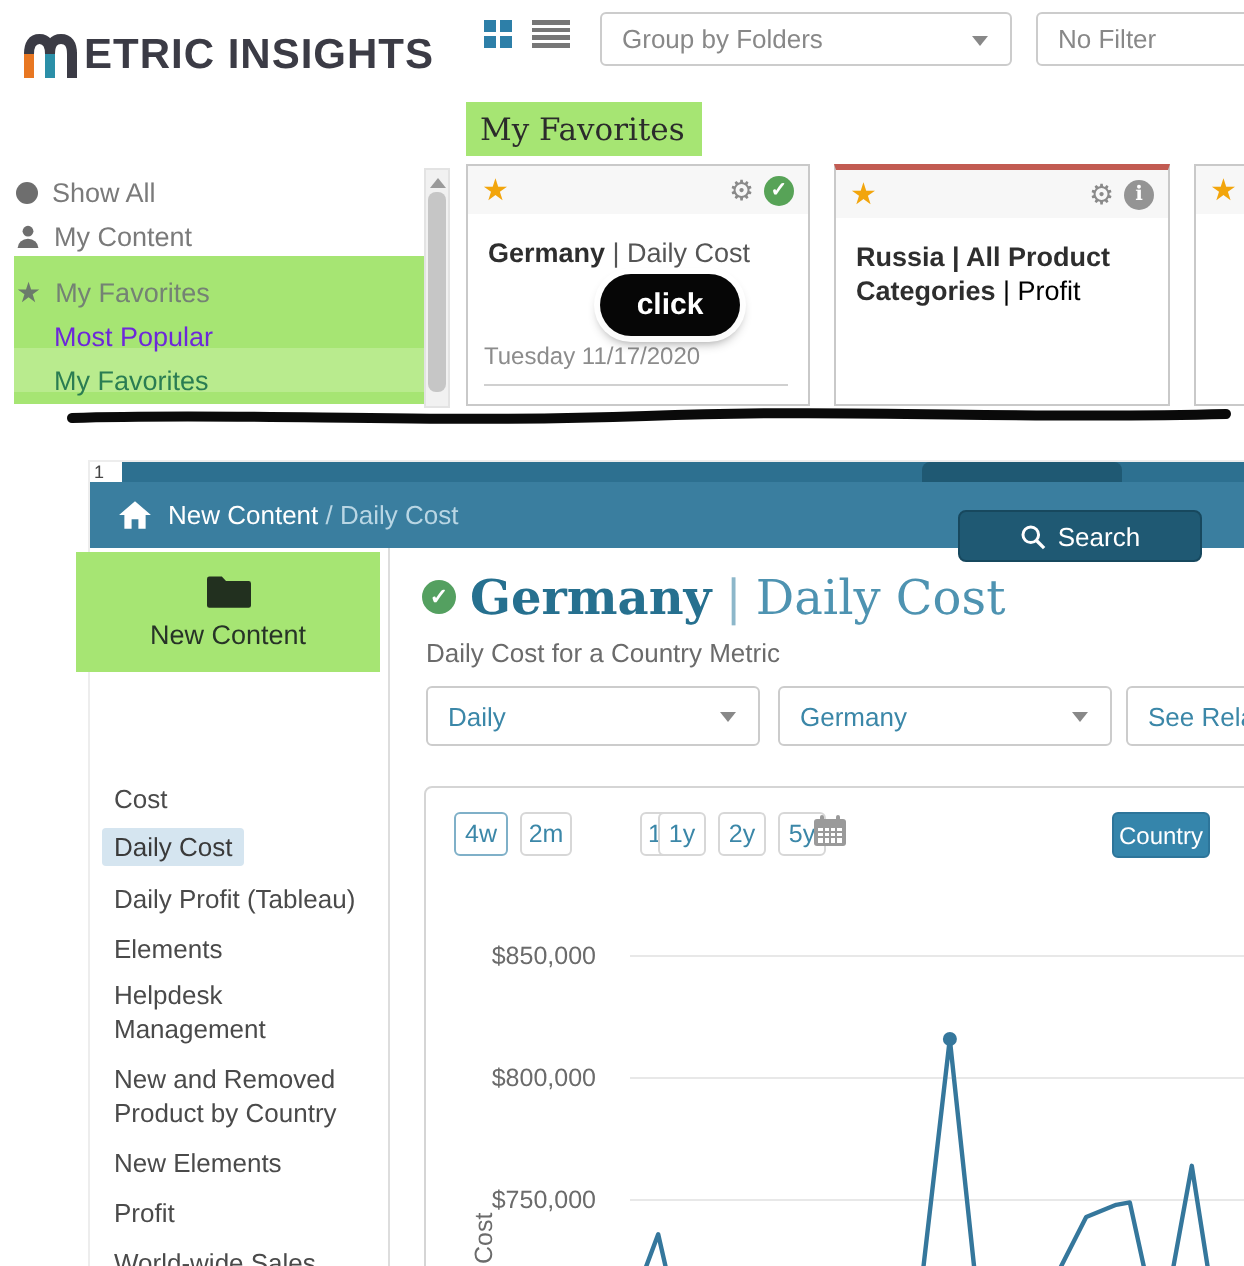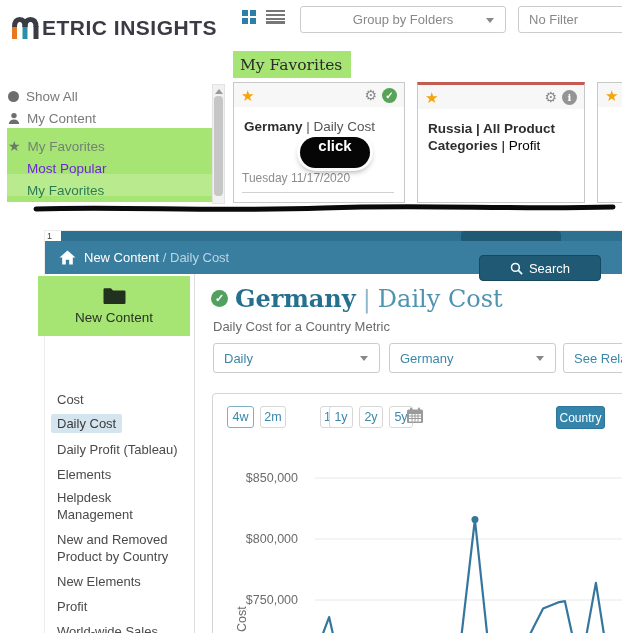--- a/index.html
+++ b/index.html
@@ -38,21 +38,21 @@
   .tile { position:absolute; top:82px; height:121px; background:#fff; border:1px solid #c9c9c9; }
   .tile-head { height:24px; background:#f7f7f7; display:flex; align-items:center; padding:0 7px; gap:5px; }
   .tile-star { color:#f2a50c; font-size:15px; line-height:1; }
   .tile-gear { color:#8a8a8a; font-size:14px; line-height:1; margin-left:auto; }
   .badge-circle { width:15px; height:15px; border-radius:50%; color:#fff; font-size:10px; font-weight:bold;
     display:flex; align-items:center; justify-content:center; }
   .tile-title { padding:12px 10px 0; font-size:13.5px; color:#2e2e2e; line-height:1.25; }
   .tile-date { position:absolute; top:88px; left:8px; right:10px; font-size:12px; color:#8c8c8c; padding-bottom:7px; border-bottom:1px solid #d0d0d0; }
 
   .click-pill { position:absolute; left:300px; top:137px; width:70px; height:31px; background:#060606; border-radius:16px;
-    color:#fff; font-size:15px; font-weight:bold; display:flex; align-items:flex-start; justify-content:center;
+    color:#fff; font-size:15px; font-weight:bold; display:flex; align-items:center; justify-content:center;
     box-shadow:0 0 0 3px rgba(255,255,255,.95), 0 3px 6px rgba(0,0,0,.45); z-index:6; }
 
   
   .detail { position:absolute; left:45px; top:231px; width:577px; height:402px; background:#fff; overflow:hidden;
     box-shadow:0 0 0 1px rgba(0,0,0,.07); }
   .strip { position:absolute; left:0; top:0; width:577px; height:10px; background:#2d7090; }
   .strip-btn { position:absolute; left:416px; top:0; width:100px; height:10px; background:#1f5973; border-radius:4px 4px 0 0; }
   .corner-notch { position:absolute; left:0; top:0; width:16px; height:10px; background:#fff; font-size:9px; color:#444; padding-left:2px; }
   .navbar { position:absolute; left:0; top:10px; width:577px; height:33px; background:#3a7e9f; display:flex; align-items:center; }
   .crumb { font-size:13px; margin-left:8px; }
@@ -104,21 +104,21 @@
       <path d="M26 23 L26 10" stroke="#3b3b45" stroke-width="5" fill="none"></path>
       <path d="M4.5 11 Q4.5 3.5 9.75 3.5 Q15 3.5 15 11" stroke="#3b3b45" stroke-width="5" fill="none"></path>
       <path d="M15 11 Q15 3.5 20.5 3.5 Q26 3.5 26 11" stroke="#3b3b45" stroke-width="5" fill="none"></path>
     </svg>
     <span class="logo-text">ETRIC INSIGHTS</span>
   </div>
 
   <div class="icon-grid"></div>
   <div class="icon-list"></div>
 
-  <div class="select" style="left:300px; top:6px; width:206px;justify-content:center;">
+  <div class="select" style="left:300px; top:6px; width:206px;">
     <span>Group by Folders</span>
     <span class="caret"></span>
   </div>
   <div class="select" style="left:518px; top:6px; width:140px;">
     <span>No Filter</span>
 
   </div>
 
   <div class="hl" style="left:7px; top:128px; width:205px; height:74px; z-index:1;"></div>
   <div class="hl-row" style="top:174px; z-index:1;"></div>

